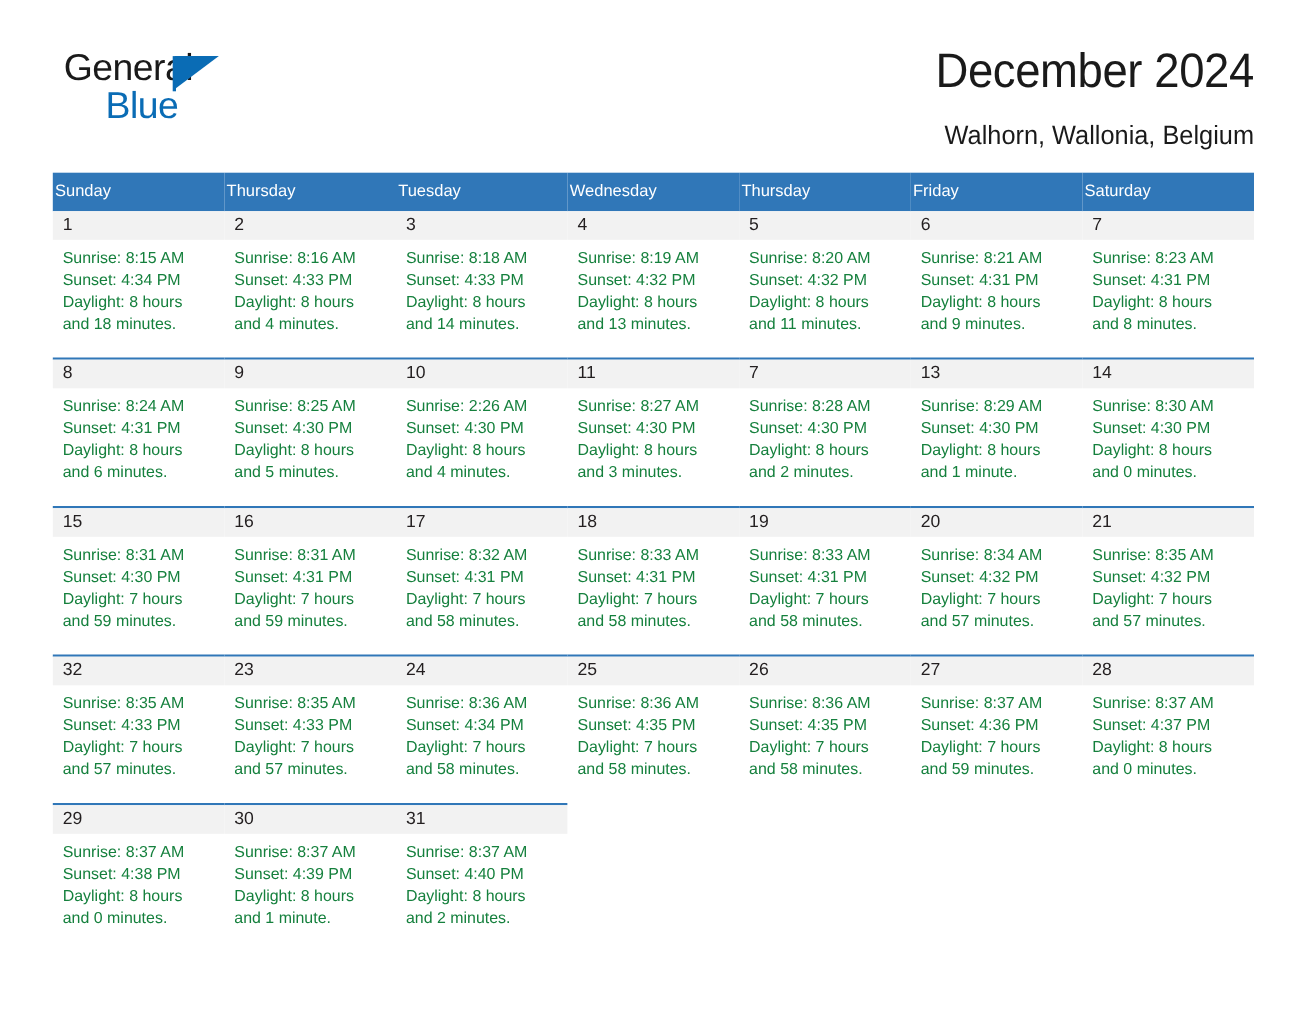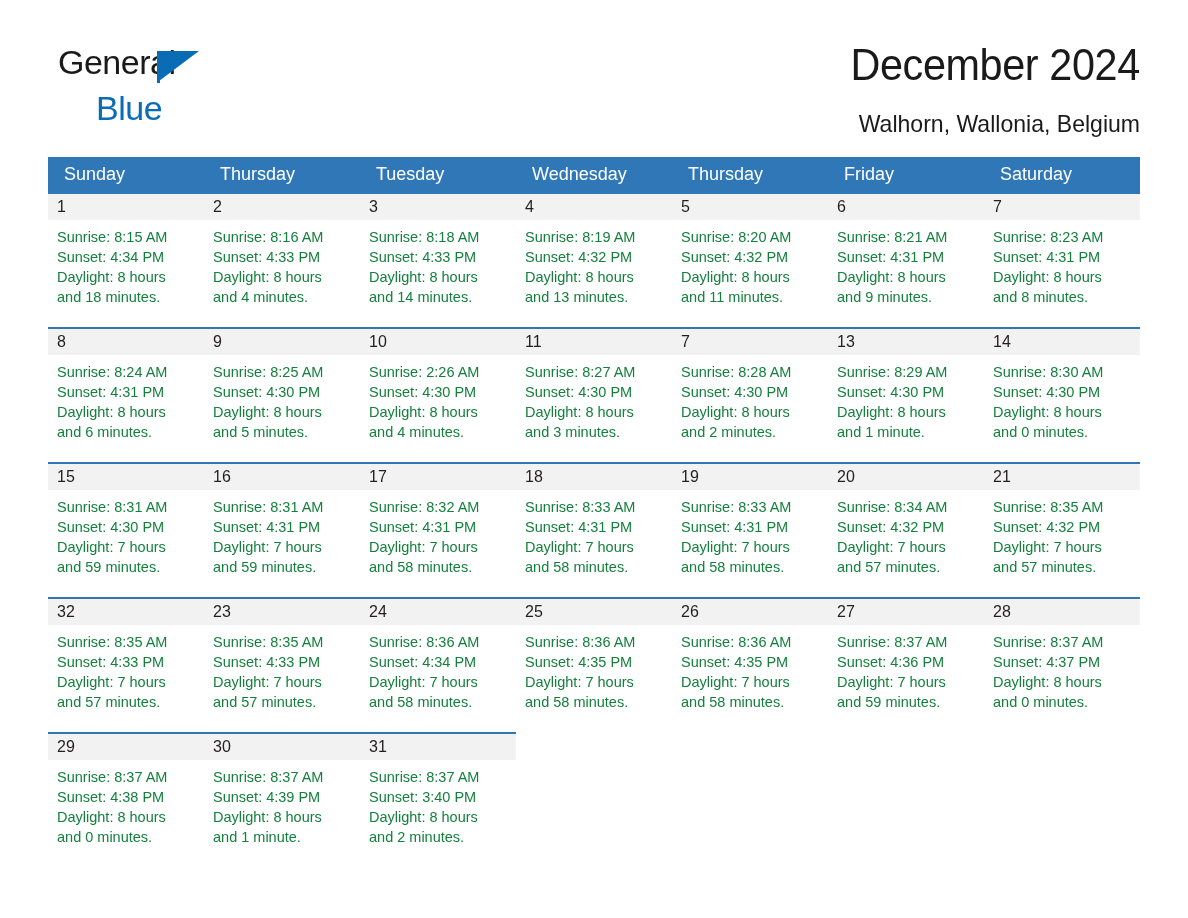--- a/index.html
+++ b/index.html
@@ -40,21 +40,21 @@
     color: #1a1a1a;
     line-height: 34px;
     font-family: "Liberation Sans", sans-serif;
   }
   .logo-blue {
     font-size: 34px;
     letter-spacing: -0.5px;
     color: #0a6cb5;
     line-height: 34px;
     margin-left: 38px;
-    margin-top: 12px;
+    margin-top: 0;
     font-family: "Liberation Sans", sans-serif;
   }
   .logo-tri {
     position: absolute;
     left: 101px;
     top: 6px;
     width: 0;
     height: 0;
     border-top: 30px solid #0a6cb5;
     border-right: 40px solid transparent;
@@ -98,23 +98,23 @@
     left: 48px;
     top: 157px;
     width: 1092px;
     border-collapse: collapse;
     table-layout: fixed;
   }
   .calendar th {
     background: #3077b8;
     color: #ffffff;
     font-weight: normal;
-    font-size: 18px;
+    font-size: 15px;
     text-align: left;
-    padding: 7px 0 7px 16px;
+    padding: 7px 0 7px 2px;
     border: none;
     height: 19px;
     font-family: "Liberation Sans", sans-serif;
   }
   .calendar td {
     vertical-align: top;
     padding: 0;
     border: none;
     width: 156px;
     height: 135px;
@@ -522,21 +522,21 @@
                 <div>Daylight: 8 hours</div>
                 <div>and 1 minute.</div>
               </div>
             </div>
           </td>
           <td>
             <div class="cell">
               <div class="daynum-band">31</div>
               <div class="details">
                 <div>Sunrise: 8:37 AM</div>
-                <div>Sunset: 3:40 PM</div>
+                <div>Sunset: 4:40 PM</div>
                 <div>Daylight: 8 hours</div>
                 <div>and 2 minutes.</div>
               </div>
             </div>
           </td>
           <td>
             <div class="cell empty blank">
               <div class="daynum-band"></div>
             </div>
           </td>

